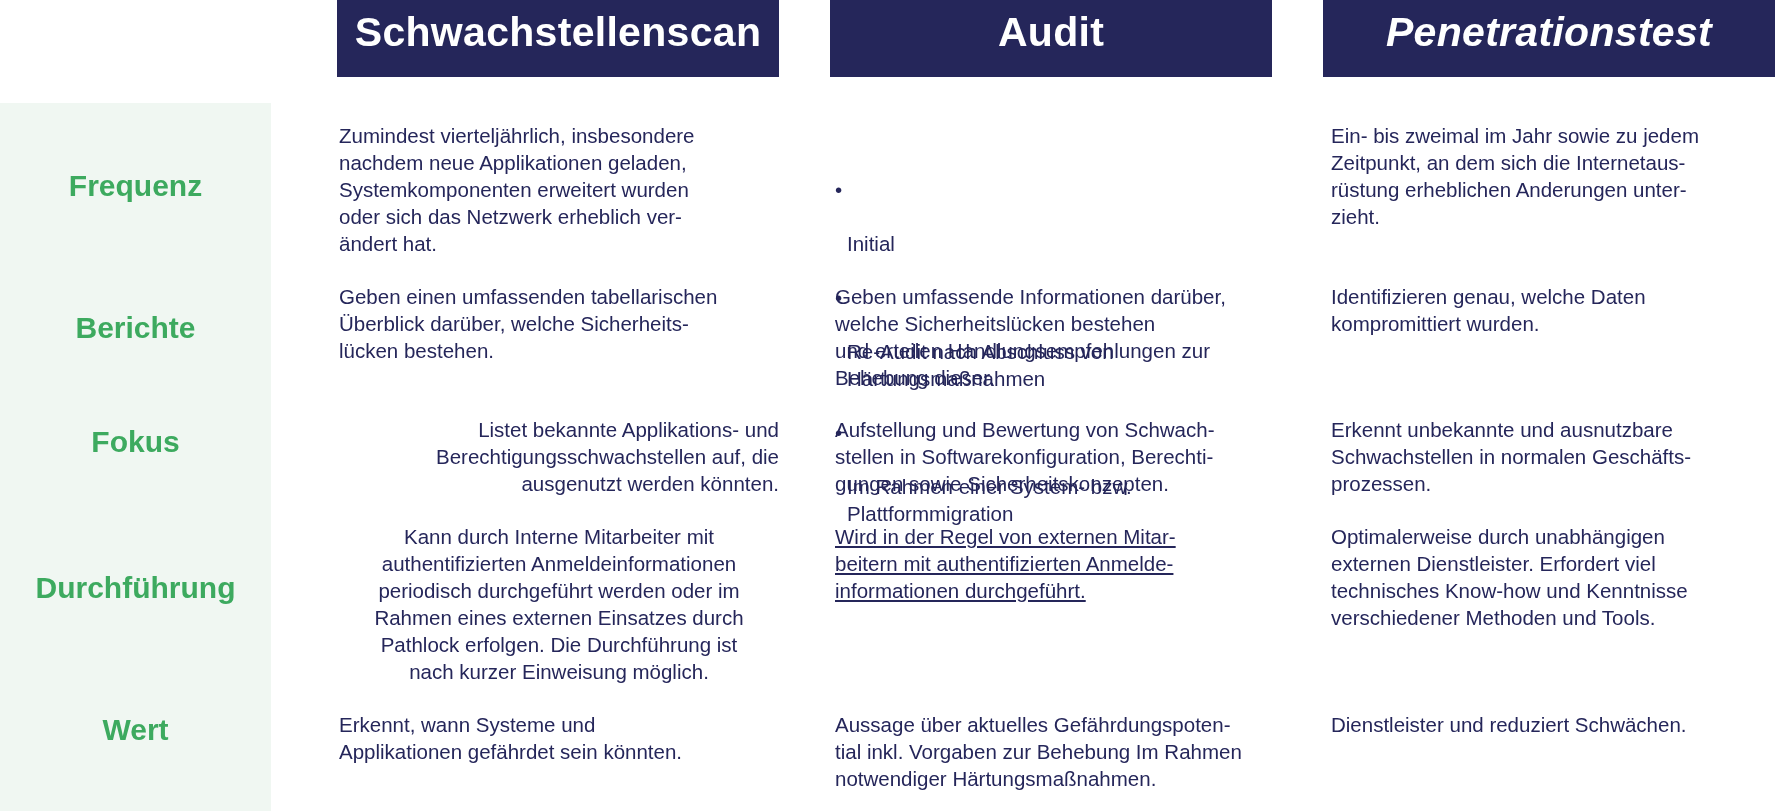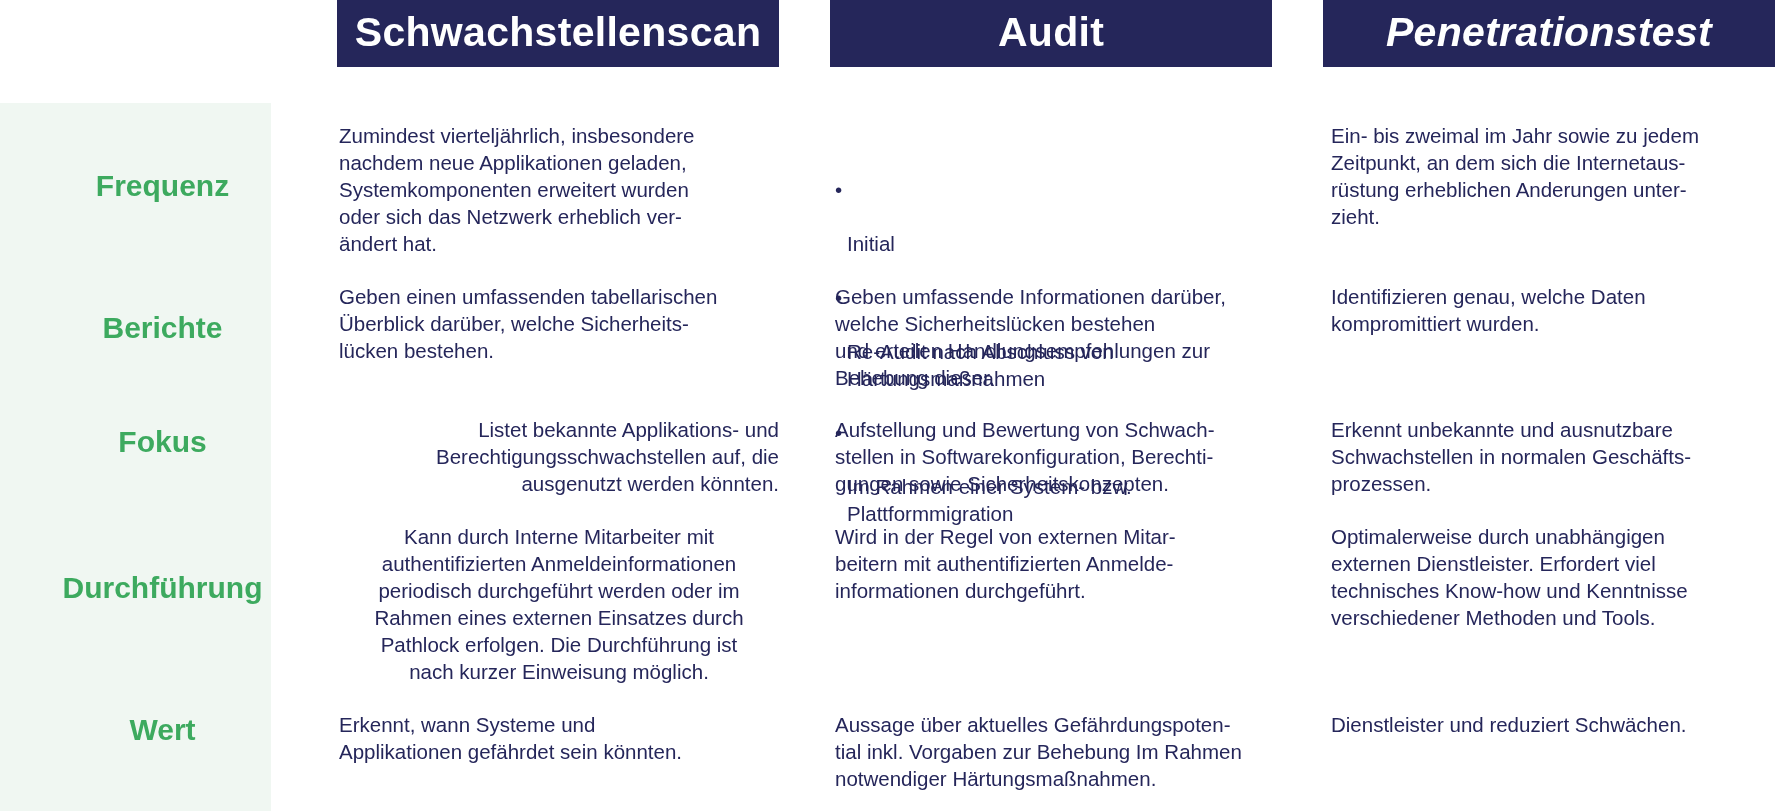--- a/index.html
+++ b/index.html
@@ -19,39 +19,38 @@
       position: absolute;
       left: 0;
       top: 103px;
       width: 271px;
       height: 708px;
       background: #f0f7f2;
     }
     .col-header {
       position: absolute;
       top: 0;
-      height: 67px;
+      height: 77px;
       background: #25265a;
       color: #ffffff;
       font-weight: bold;
       font-size: 41px;
       line-height: 64px;
       text-align: center;
       letter-spacing: 0.3px;
     }
     .row-label {
       position: absolute;
       left: 0;
       width: 271px;
       text-align: center;
       color: #3daa5f;
       font-weight: bold;
       font-size: 30px;
       line-height: 36px;
-      padding-left: 27px;
     }
     .cell {
       position: absolute;
       font-size: 20.5px;
       line-height: 27px;
       color: #25265a;
       white-space: pre-line;
     }
     .cell.c1 { left: 339px; width: 440px; }
     .cell.c2 { left: 835px; width: 440px; }
@@ -133,21 +132,21 @@
 <div class="cell c3" style="top:416px;">Erkennt unbekannte und ausnutzbare
 Schwachstellen in normalen Geschäfts-
 prozessen.</div>
 
 <div class="cell c1" style="top:523px;text-align:center;">Kann durch Interne Mitarbeiter mit
 authentifizierten Anmeldeinformationen
 periodisch durchgeführt werden oder im
 Rahmen eines externen Einsatzes durch
 Pathlock erfolgen. Die Durchführung ist
 nach kurzer Einweisung möglich.</div>
-<div class="cell c2" style="top:523px;">Wird in der Regel von externen Mitar-
+<div class="cell c2" style="top:523px;text-decoration:underline;">Wird in der Regel von externen Mitar-
 beitern mit authentifizierten Anmelde-
 informationen durchgeführt.</div>
 <div class="cell c3" style="top:523px;">Optimalerweise durch unabhängigen
 externen Dienstleister. Erfordert viel
 technisches Know-how und Kenntnisse
 verschiedener Methoden und Tools.</div>
 
 <div class="cell c1" style="top:711px;">Erkennt, wann Systeme und
 Applikationen gefährdet sein könnten.</div>
 <div class="cell c2" style="top:711px;">Aussage über aktuelles Gefährdungspoten-

